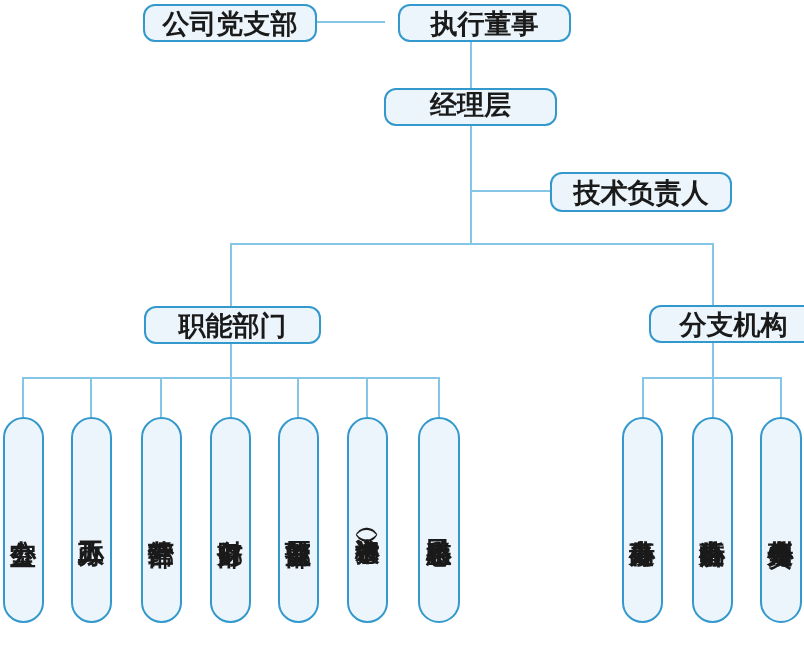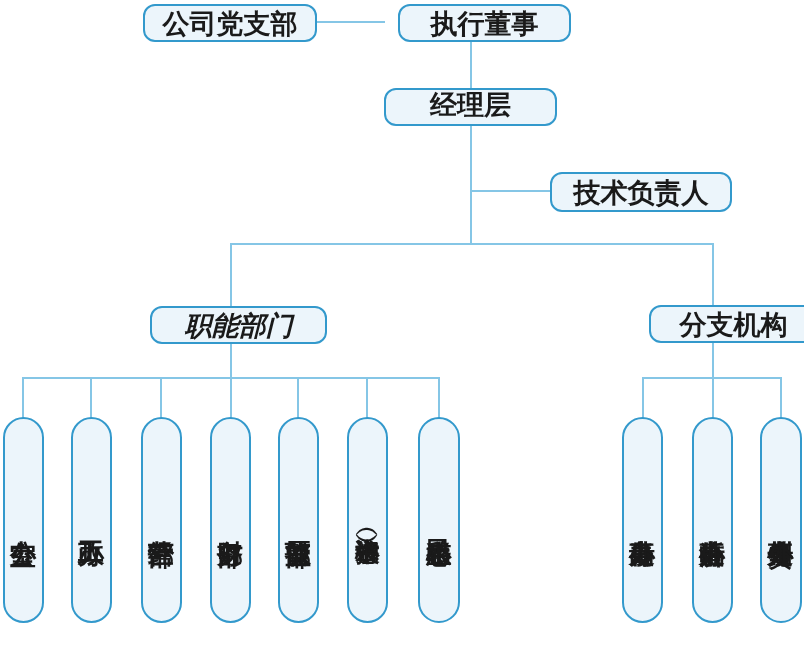--- a/index.html
+++ b/index.html
@@ -82,21 +82,21 @@
   <div class="line" style="left:712px; top:377px; width:2px; height:41px;"></div>
   <div class="line" style="left:780px; top:377px; width:2px; height:41px;"></div>
 
   <div class="node" style="left:143px; top:4px; width:174px; height:38px;">公司党支部</div>
   <div class="node" style="left:398px; top:4px; width:173px; height:38px;">执行董事</div>
 
   <div class="node" style="left:384px; top:88px; width:173px; height:38px;font-family:Liberation Mono, monospace;">经理层</div>
 
   <div class="node" style="left:550px; top:172px; width:182px; height:40px;">技术负责人</div>
 
-  <div class="node" style="left:150px; top:306px; width:177px; height:38px;font-style:italic;">职能部门</div>
+  <div class="node" style="left:144px; top:306px; width:177px; height:38px;">职能部门</div>
   <div class="node" style="left:623px; top:305px; width:169px; height:38px;margin-left:26px;">分支机构</div>
 
   <div class="pill" style="left:3px;   top:417px; width:41px; height:206px;">办公室</div>
   <div class="pill" style="left:71px;  top:417px; width:41px; height:206px;">政工办</div>
   <div class="pill" style="left:141px; top:417px; width:41px; height:206px;">经营部</div>
   <div class="pill" style="left:210px; top:417px; width:41px; height:206px;">财务部</div>
   <div class="pill" style="left:278px; top:417px; width:41px; height:206px;">项目监管部</div>
   <div class="pill" style="left:347px; top:417px; width:41px; height:206px; font-size:24px;">技术（咨询）中心</div>
   <div class="pill" style="left:418px; top:417px; width:42px; height:206px; font-size:25px;">生态移民中心</div>
 

